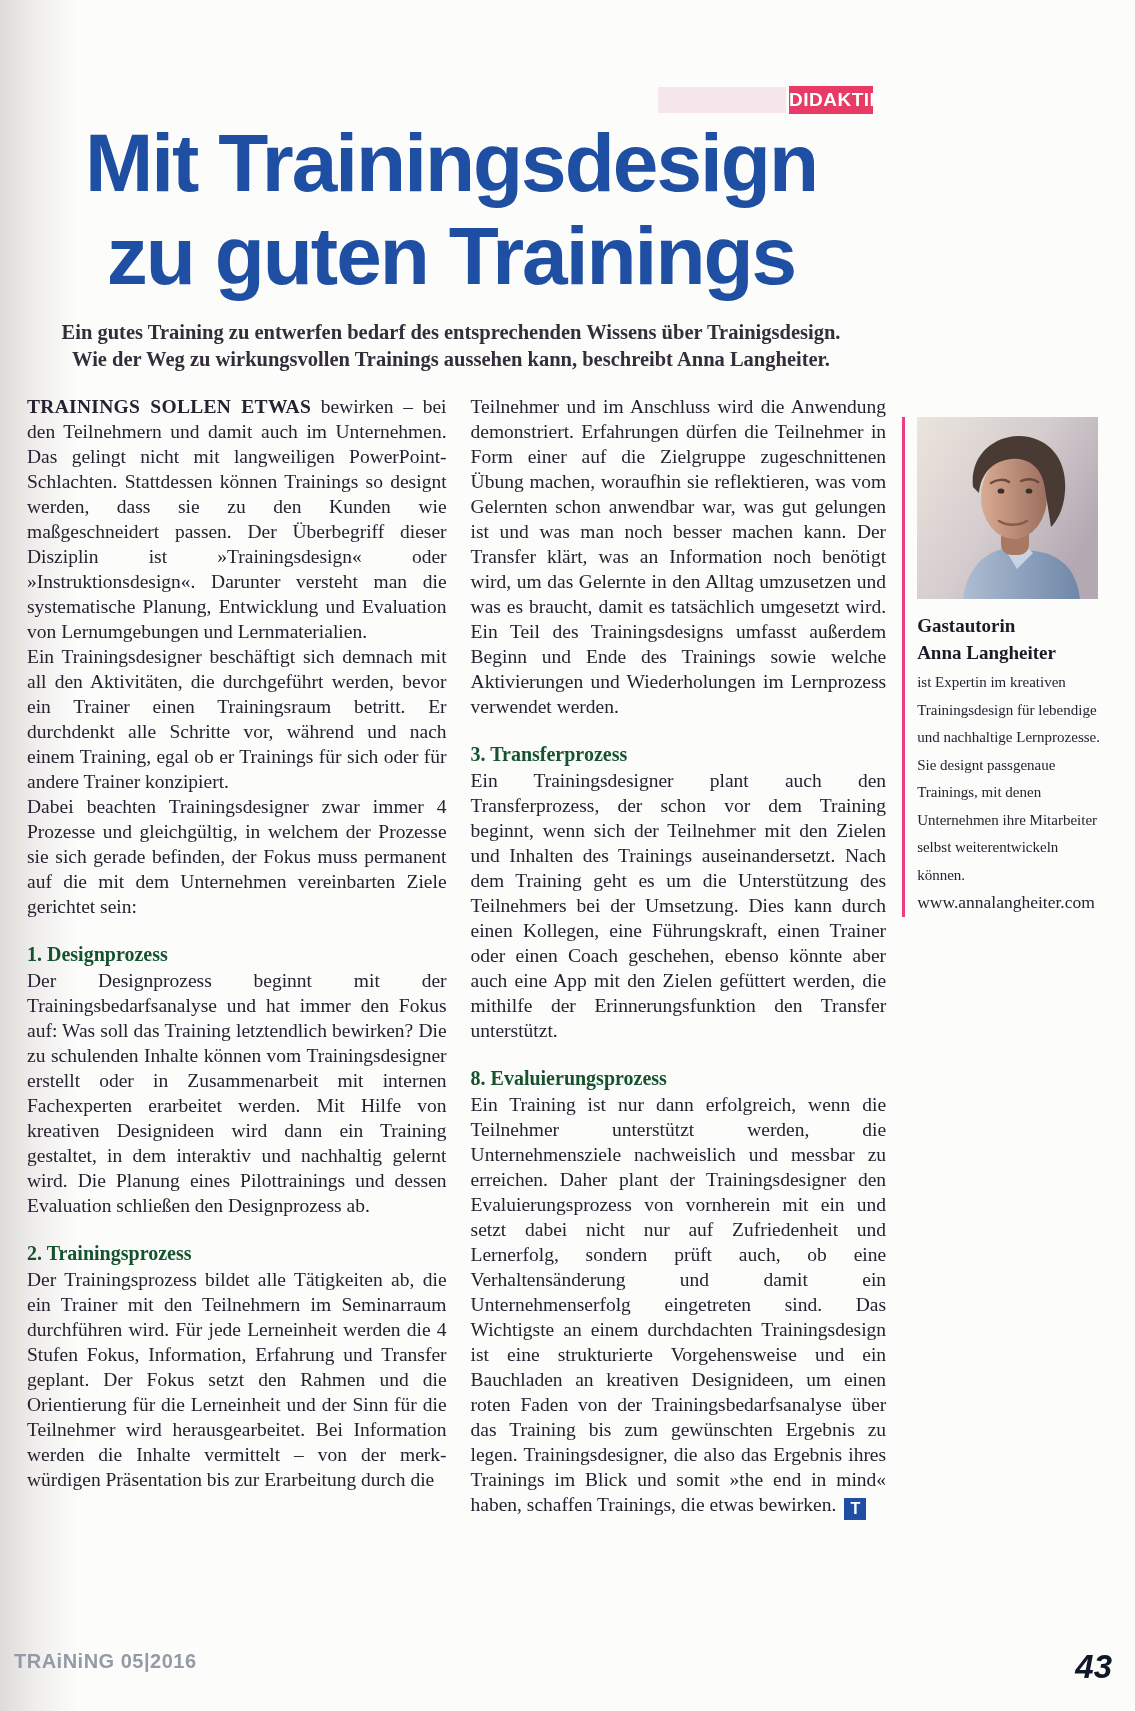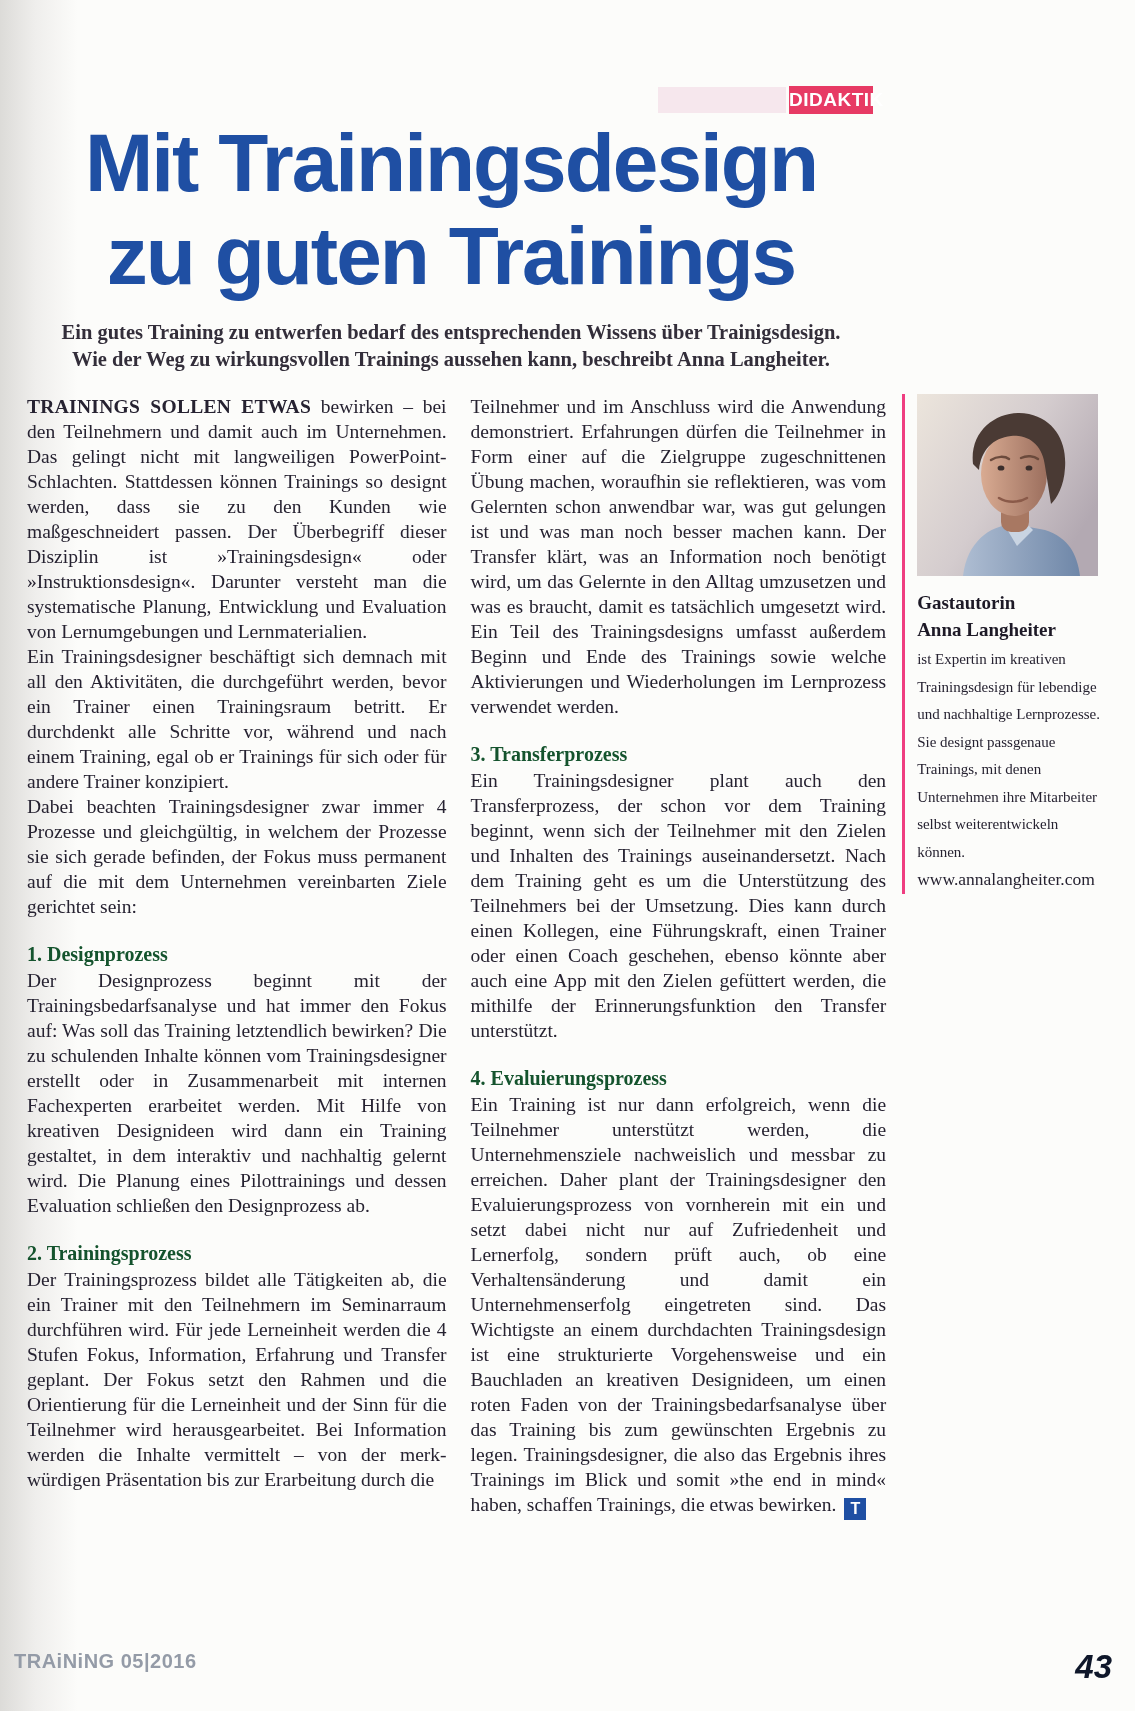--- a/index.html
+++ b/index.html
@@ -53,21 +53,21 @@
     margin:23px 0 1px 0;
     font-size:20px;line-height:25px;font-weight:bold;color:#14532d;
   }
   .end-icon{
     display:inline-block;width:22px;height:22px;margin-left:8px;
     background:#1f4fa3;color:#fff;text-align:center;
     font:bold 16px/22px "Liberation Sans",sans-serif;
     vertical-align:-3px;
   }
   .sidebar{
-    margin-left:16px;width:193px;
+    margin-left:16px;margin-top:23px;width:193px;
     border-left:3px solid #ef3d80;padding-left:12px;
   }
   .author-photo{display:block;width:181px;height:182px;}
   .author-role,.author-name{
     font-weight:bold;font-size:19px;line-height:27px;color:#1d1926;
   }
   .author-role{margin-top:13px;}
   .author-bio{font-size:15px;line-height:27.5px;margin-top:3px;}
   .author-website{font-size:17.5px;line-height:27.5px;}
   .footer-magazine{
@@ -110,21 +110,21 @@
       <h3>1. Designprozess</h3>
       <p>Der Designprozess beginnt mit der Trainingsbedarfsanalyse und hat immer den Fokus auf: Was soll das Training letztendlich bewirken? Die zu schulenden Inhalte können vom Trainingsdesigner erstellt oder in Zusammenarbeit mit internen Fachexperten erarbeitet werden. Mit Hilfe von kreativen Designideen wird dann ein Training gestaltet, in dem interaktiv und nachhaltig gelernt wird. Die Planung eines Pilottrainings und dessen Evaluation schließen den Designprozess ab.</p>
       <h3>2. Trainingsprozess</h3>
       <p>Der Trainingsprozess bildet alle Tätigkeiten ab, die ein Trainer mit den Teilnehmern im Seminarraum durchführen wird. Für jede Lerneinheit werden die 4 Stufen Fokus, Information, Erfahrung und Transfer geplant. Der Fokus setzt den Rahmen und die Orientierung für die Lerneinheit und der Sinn für die Teilnehmer wird herausgearbeitet. Bei Information werden die Inhalte vermittelt – von der merk-würdigen Präsentation bis zur Erarbeitung durch die</p>
     </div>
 
     <div class="col col-2">
       <p>Teilnehmer und im Anschluss wird die Anwendung demonstriert. Erfahrungen dürfen die Teilnehmer in Form einer auf die Zielgruppe zugeschnittenen Übung machen, woraufhin sie reflektieren, was vom Gelernten schon anwendbar war, was gut gelungen ist und was man noch besser machen kann. Der Transfer klärt, was an Information noch benötigt wird, um das Gelernte in den Alltag umzusetzen und was es braucht, damit es tatsächlich umgesetzt wird. Ein Teil des Trainingsdesigns umfasst außerdem Beginn und Ende des Trainings sowie welche Aktivierungen und Wiederholungen im Lernprozess verwendet werden.</p>
       <h3>3. Transferprozess</h3>
       <p>Ein Trainingsdesigner plant auch den Transferprozess, der schon vor dem Training beginnt, wenn sich der Teilnehmer mit den Zielen und Inhalten des Trainings auseinandersetzt. Nach dem Training geht es um die Unterstützung des Teilnehmers bei der Umsetzung. Dies kann durch einen Kollegen, eine Führungskraft, einen Trainer oder einen Coach geschehen, ebenso könnte aber auch eine App mit den Zielen gefüttert werden, die mithilfe der Erinnerungsfunktion den Transfer unterstützt.</p>
-      <h3>4. Evaluierungsprozess</h3>
+      <h3>8. Evaluierungsprozess</h3>
       <p><span>Ein Training ist nur dann erfolgreich, wenn die Teilnehmer unterstützt werden, die Unternehmensziele nachweislich und messbar zu erreichen. Daher plant der Trainingsdesigner den Evaluierungsprozess von vornherein mit ein und setzt dabei nicht nur auf Zufriedenheit und Lernerfolg, sondern prüft auch, ob eine Verhaltensänderung und damit ein Unternehmenserfolg eingetreten sind. Das Wichtigste an einem durchdachten Trainingsdesign ist eine strukturierte Vorgehensweise und ein Bauchladen an kreativen Designideen, um einen roten Faden von der Trainingsbedarfsanalyse über das Training bis zum gewünschten Ergebnis zu legen. Trainingsdesigner, die also das Ergebnis ihres Trainings im Blick und somit »the end in mind« haben, schaffen Trainings, die etwas bewirken.</span><span class="end-icon">T</span></p>
     </div>
 
     <div class="sidebar">
       <svg class="author-photo" viewBox="0 0 181 182" xmlns="http://www.w3.org/2000/svg" aria-hidden="true">
         <defs>
           <linearGradient id="bgGrad" x1="0" y1="0" x2="1" y2="0.6">
             <stop offset="0" stop-color="#ece5dc"></stop>
             <stop offset="0.55" stop-color="#d4ccce"></stop>
             <stop offset="1" stop-color="#b3a9b2"></stop>

